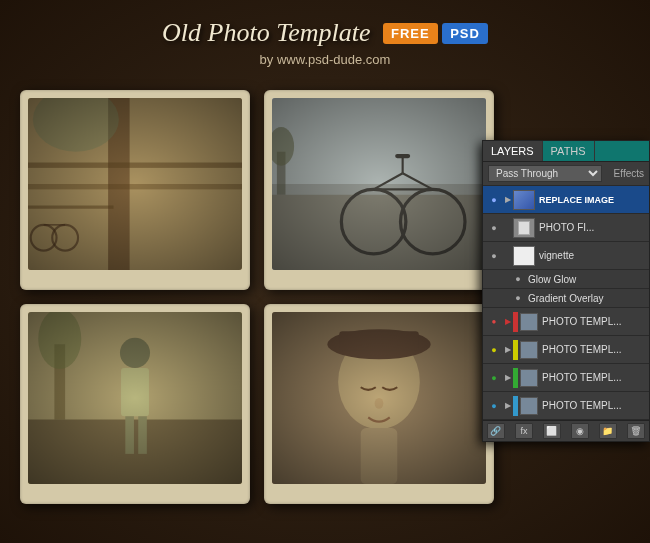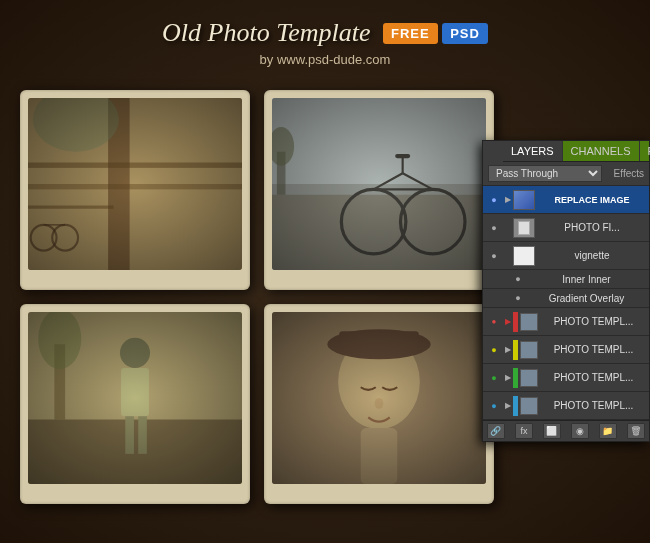--- a/index.html
+++ b/index.html
@@ -126,23 +126,22 @@
       border: 1px solid #222;
       box-shadow: -3px 3px 10px rgba(0,0,0,0.8);
       z-index: 20;
       font-size: 11px;
       color: #ddd;
     }
 
     
     .ps-tabs {
       display: flex;
-      background: #4d7c0f;
+      background: #0f766e;
       border-bottom: 1px solid #222;
-      margin-left: 20px;
     }
     .ps-tab {
       padding: 4px 8px;
       font-size: 11px;
       color: #ccc;
       cursor: pointer;
       border-right: 1px solid #333;
       white-space: nowrap;
     }
     .ps-tab.active {
@@ -240,21 +239,20 @@
       flex-shrink: 0;
       border: 1px solid #555;
     }
     .ps-layer-name {
       font-size: 10px;
       color: #ddd;
       white-space: nowrap;
       overflow: hidden;
       text-overflow: ellipsis;
       flex: 1;
-      text-align: center;
     }
 
     
     .ps-layer-replace {
       background: #1a4a8a;
     }
     .ps-layer-replace .ps-layer-name {
       color: #fff;
       font-weight: bold;
       font-size: 9px;
@@ -432,21 +430,20 @@
         <rect width="210" height="160" fill="url(#v4)"></rect>
       </svg>
     </div>
   </div>
 </div>
 
 <div class="ps-panel">
 
   <div class="ps-tabs">
     <div class="ps-tab active">LAYERS</div>
-    <div class="ps-tab">CHANNELS</div>
     <div class="ps-tab">PATHS</div>
   </div>
 
   <div class="ps-blend-row">
     <select class="ps-blend-select">
       <option>Pass Through</option>
       <option>Normal</option>
       <option>Multiply</option>
       <option>Screen</option>
       <option>Overlay</option>
@@ -484,21 +481,21 @@
       <div class="ps-triangle" style="width:10px;"></div>
       <div class="ps-thumb thumb-white" style="background:#eee;width:22px;height:20px;border:1px solid #666;"></div>
       <span class="ps-layer-name">vignette</span>
     </div>
 
 
     <div class="ps-effect-item">
       <div class="ps-eye">
         <span style="font-size:9px;color:#aaa;">●</span>
       </div>
-      <span class="ps-layer-name">Inner Inner</span>
+      <span class="ps-layer-name">Glow Glow</span>
     </div>
 
     <div class="ps-effect-item">
       <div class="ps-eye">
         <span style="font-size:9px;color:#aaa;">●</span>
       </div>
       <span class="ps-layer-name">Gradient Overlay</span>
     </div>
 
     <div class="ps-layer">

